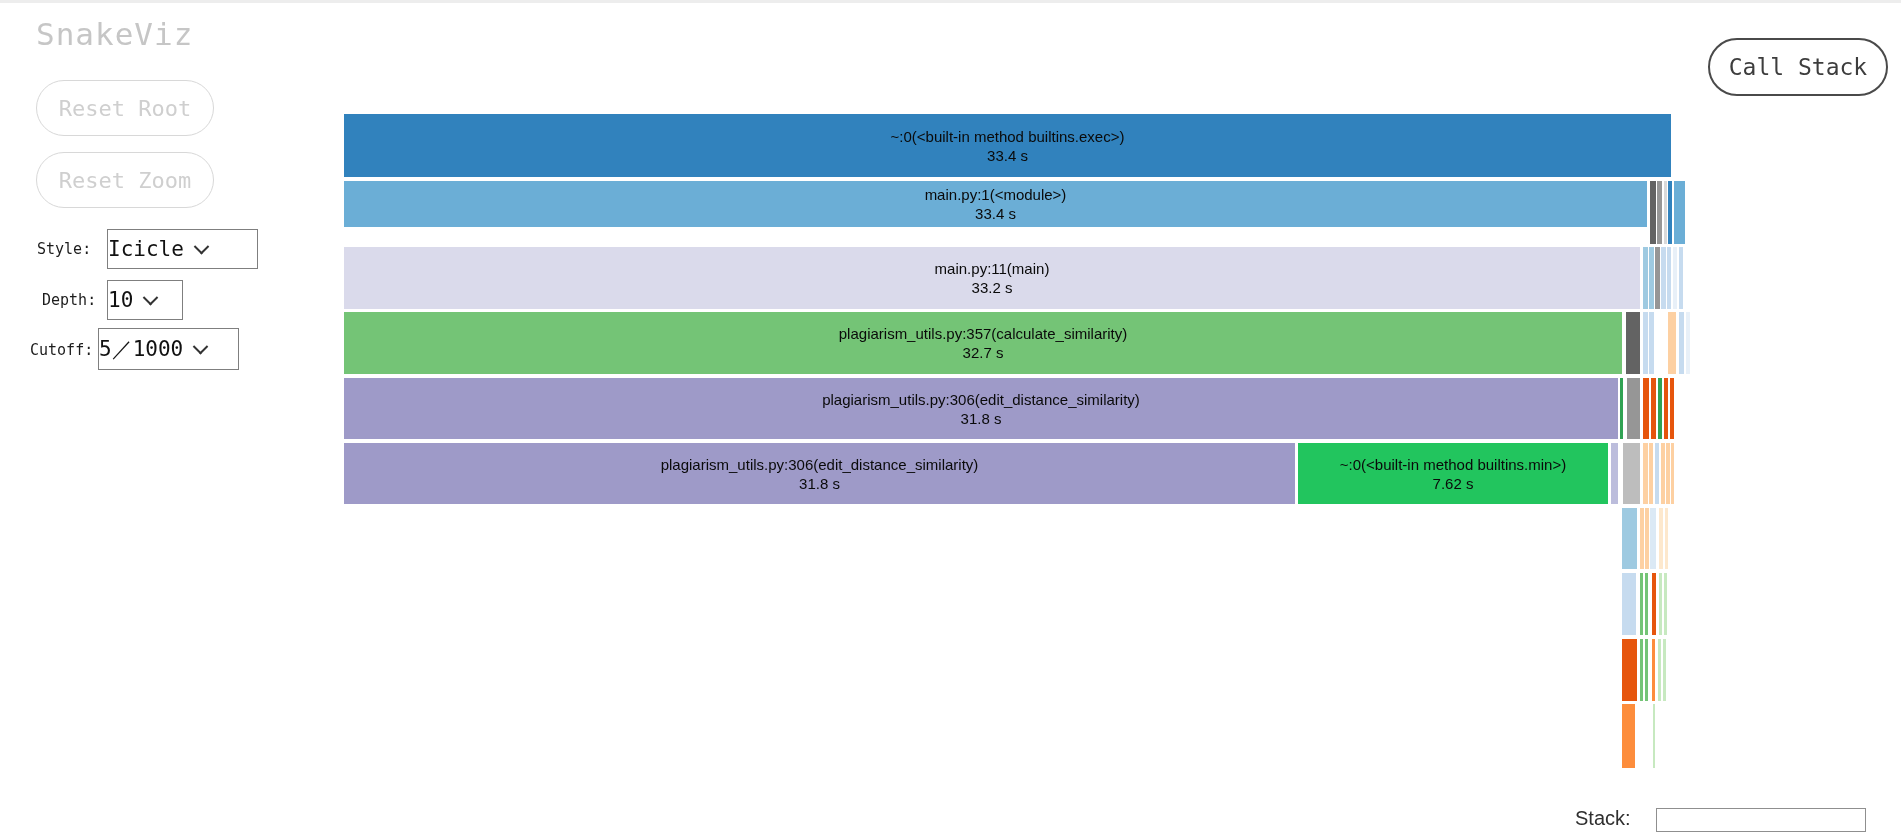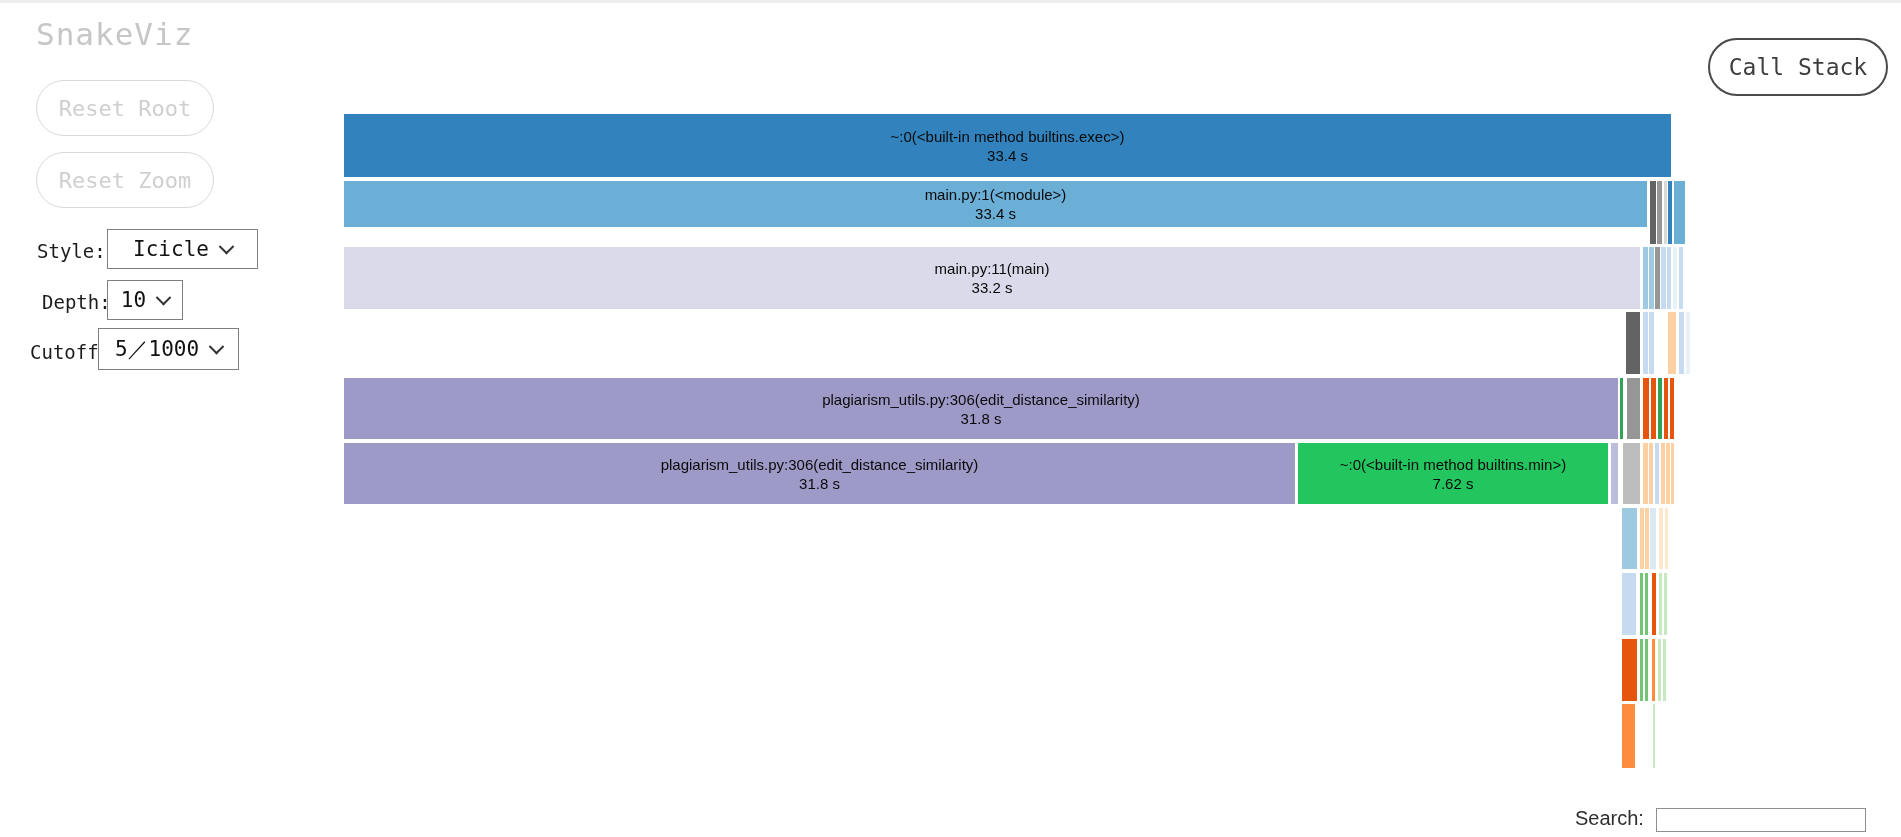--- a/index.html
+++ b/index.html
@@ -12,24 +12,24 @@
          font-size:31px;color:#c6c6c6;letter-spacing:1px;}
   .pill{position:absolute;box-sizing:border-box;border-radius:29px;background:#fff;
         display:flex;align-items:center;justify-content:center;cursor:pointer;
         font-family:"DejaVu Sans Mono",monospace;}
   .pill.light{border:1px solid #d8d8d8;color:#cfcfcf;font-size:22px;}
   .pill.dark{border:2px solid #4a4a4a;color:#3d3d3d;font-size:23px;}
   .btn-reset-root{left:36px;top:80px;width:178px;height:56px;}
   .btn-reset-zoom{left:36px;top:152px;width:178px;height:56px;}
   .btn-call-stack{left:1708px;top:38px;width:180px;height:58px;}
 
-  .ctl-label{position:absolute;font-family:"DejaVu Sans Mono",monospace;font-size:19px;
+  .ctl-label{position:absolute;font-family:"DejaVu Sans Mono",monospace;font-size:15px;
              color:#1c1c1c;}
   .sel{position:absolute;box-sizing:border-box;border:1px solid #7f7f7f;background:#fff;
-       display:flex;align-items:center;justify-content:center;cursor:pointer;
+       display:flex;align-items:center;cursor:pointer;
        font-family:"DejaVu Sans Mono",monospace;font-size:21px;color:#111;}
   .sel .chev{width:9px;height:9px;border-right:2px solid #333;border-bottom:2px solid #333;
              transform:rotate(45deg) translate(-2px,-2px);margin-left:12px;flex:none;}
   .sel-style{left:107px;top:229px;width:151px;height:40px;}
   .sel-depth{left:107px;top:280px;width:76px;height:40px;}
   .sel-cutoff{left:98px;top:328px;width:141px;height:42px;}
 
   
   .chart{position:absolute;left:0;top:0;width:1901px;height:837px;}
   .block{position:absolute;box-sizing:border-box;display:flex;flex-direction:column;
@@ -97,20 +97,24 @@
         <div class="bl">main.py:11(main)</div>
         <div class="bl">33.2 s</div>
       </div>
       <div class="block" style="left: 1643px; top: 247px; width: 5px; height: 62px; background: rgb(158, 202, 225);"></div>
       <div class="block" style="left: 1649px; top: 247px; width: 5px; height: 62px; background: rgb(158, 202, 225);"></div>
       <div class="block" style="left: 1655px; top: 247px; width: 5px; height: 62px; background: rgb(150, 150, 150);"></div>
       <div class="block" style="left: 1661px; top: 247px; width: 5px; height: 62px; background: rgb(198, 219, 239);"></div>
       <div class="block" style="left: 1667px; top: 247px; width: 4px; height: 62px; background: rgb(198, 219, 239);"></div>
       <div class="block" style="left: 1673px; top: 247px; width: 4px; height: 62px; background: rgb(232, 240, 248);"></div>
       <div class="block" style="left: 1679px; top: 247px; width: 4px; height: 62px; background: rgb(198, 219, 239);"></div>
+      <div class="block" style="left: 344px; top: 312px; width: 1278px; height: 62px; background: rgb(116, 196, 118);">
+        <div class="bl">plagiarism_utils.py:357(calculate_similarity)</div>
+        <div class="bl">32.7 s</div>
+      </div>
       <div class="block" style="left: 1626px; top: 312px; width: 14px; height: 62px; background: rgb(99, 99, 99);"></div>
       <div class="block" style="left: 1643px; top: 312px; width: 5px; height: 62px; background: rgb(198, 219, 239);"></div>
       <div class="block" style="left: 1649px; top: 312px; width: 5px; height: 62px; background: rgb(198, 219, 239);"></div>
       <div class="block" style="left: 1668px; top: 312px; width: 8px; height: 62px; background: rgb(253, 208, 162);"></div>
       <div class="block" style="left: 1679px; top: 312px; width: 5px; height: 62px; background: rgb(198, 219, 239);"></div>
       <div class="block" style="left: 1686px; top: 312px; width: 4px; height: 62px; background: rgb(232, 240, 248);"></div>
       <div class="block" style="left: 344px; top: 378px; width: 1274px; height: 61px; background: rgb(158, 154, 200);">
         <div class="bl">plagiarism_utils.py:306(edit_distance_similarity)</div>
         <div class="bl">31.8 s</div>
       </div>
@@ -152,15 +156,15 @@
       <div class="block" style="left: 1622px; top: 639px; width: 15px; height: 62px; background: rgb(230, 85, 13);"></div>
       <div class="block" style="left: 1640px; top: 639px; width: 3px; height: 62px; background: rgb(116, 196, 118);"></div>
       <div class="block" style="left: 1645px; top: 639px; width: 3px; height: 62px; background: rgb(116, 196, 118);"></div>
       <div class="block" style="left: 1652px; top: 639px; width: 3px; height: 62px; background: rgb(253, 141, 60);"></div>
       <div class="block" style="left: 1658px; top: 639px; width: 3px; height: 62px; background: rgb(199, 233, 192);"></div>
       <div class="block" style="left: 1663px; top: 639px; width: 3px; height: 62px; background: rgb(199, 233, 192);"></div>
       <div class="block" style="left: 1622px; top: 704px; width: 13px; height: 64px; background: rgb(253, 141, 60);"></div>
       <div class="block" style="left: 1653px; top: 704px; width: 2px; height: 64px; background: rgb(199, 233, 192);"></div>
     </div>
 
-  <div class="search-label">Search:</div>
+  <div class="search-label">Stack:</div>
   <input class="search-input" type="text" value="" style="">
 </div>
 
 </body></html>

